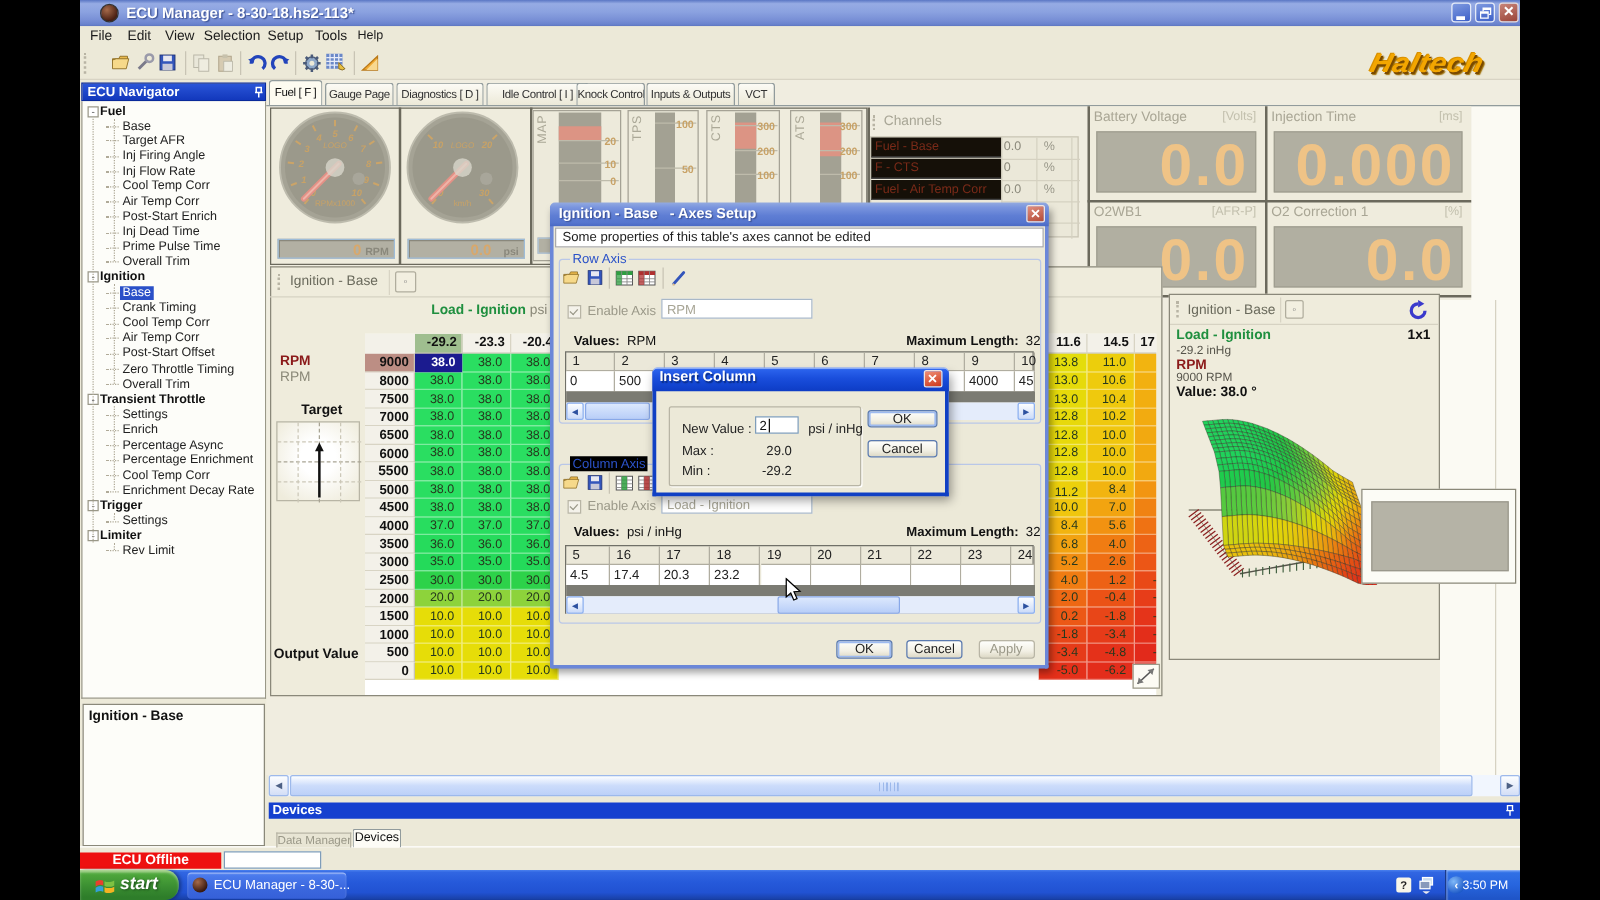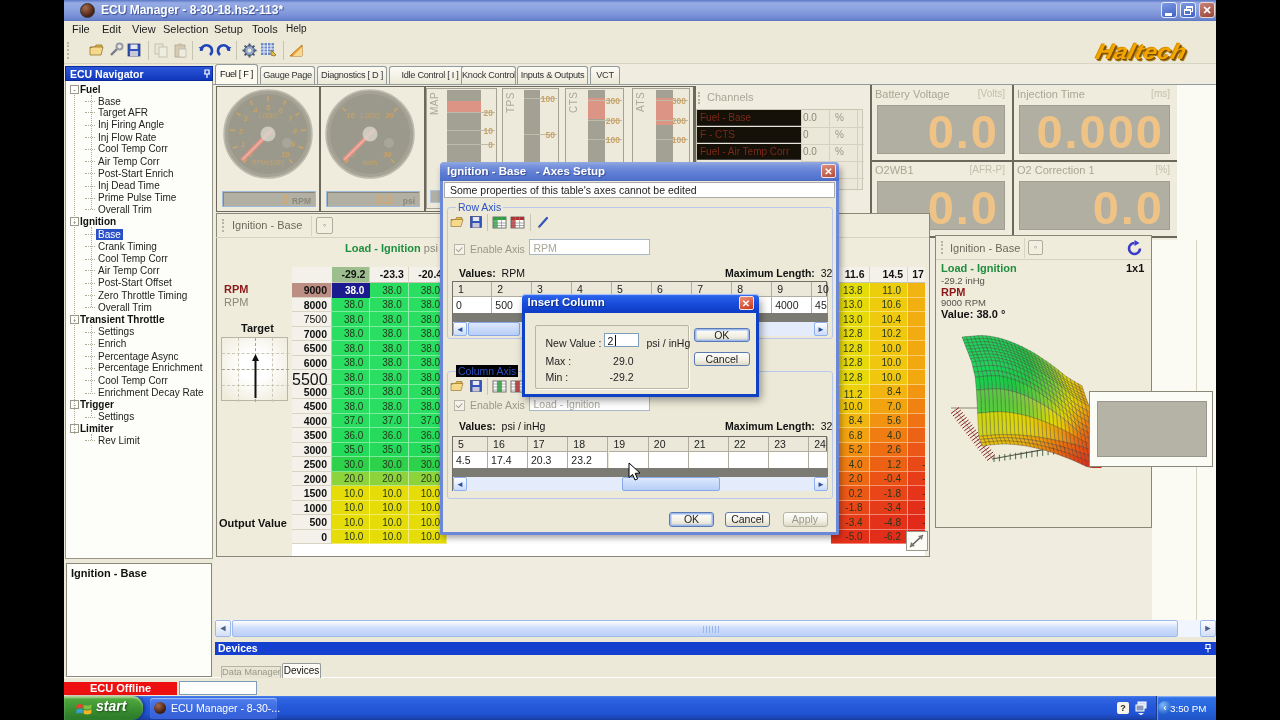--- a/index.html
+++ b/index.html
@@ -363,25 +363,25 @@
 <div class="a" style="left:228px;top:267px;width:633px;height:289px;background:#fff;overflow:hidden">
 <div class="a" style="left:0;top:0;width:633px;height:16px;background:#F3F1E9"></div>
 <div class="a" style="left:40.0px;top:0;width:38.4px;height:16px;background:#9FBE8F;border-right:1px solid #D8D4C4;border-bottom:1px solid #C8C4B4;font-size:10.5px;font-weight:bold;color:#111;text-align:right;padding:1px 4px 0 0">-29.2</div>
 <div class="a" style="left:78.4px;top:0;width:38.4px;height:16px;border-right:1px solid #D8D4C4;border-bottom:1px solid #C8C4B4;font-size:10.5px;font-weight:bold;color:#111;text-align:right;padding:1px 4px 0 0">-23.3</div>
 <div class="a" style="left:116.8px;top:0;width:38.4px;height:16px;border-right:1px solid #D8D4C4;border-bottom:1px solid #C8C4B4;font-size:10.5px;font-weight:bold;color:#111;text-align:right;padding:1px 4px 0 0">-20.4</div>
 <div class="a" style="left:539.2px;top:0;width:38.4px;height:16px;border-right:1px solid #D8D4C4;border-bottom:1px solid #C8C4B4;font-size:10.5px;font-weight:bold;color:#111;text-align:right;padding:1px 4px 0 0">11.6</div>
 <div class="a" style="left:577.6px;top:0;width:38.4px;height:16px;border-right:1px solid #D8D4C4;border-bottom:1px solid #C8C4B4;font-size:10.5px;font-weight:bold;color:#111;text-align:right;padding:1px 4px 0 0">14.5</div>
 <div class="a" style="left:616.0px;top:0;width:20px;height:16px;border-bottom:1px solid #C8C4B4;font-size:10.5px;font-weight:bold;color:#111;text-align:center;padding-top:1px">17</div>
 <div class="a" style="left:0;top:16.0px;width:40px;height:14.5px;background:#BC8E84;border-right:1px solid #C8C4B4;border-bottom:1px solid #D8D4C4;font-size:10.5px;font-weight:bold;color:#111;text-align:right;padding:1px 4px 0 0">9000</div>
 <div class="a" style="left:0;top:30.5px;width:40px;height:14.5px;background:#F3F1E9;border-right:1px solid #C8C4B4;border-bottom:1px solid #D8D4C4;font-size:10.5px;font-weight:bold;color:#111;text-align:right;padding:1px 4px 0 0">8000</div>
-<div class="a" style="left:0;top:45.0px;width:40px;height:14.5px;background:#F3F1E9;border-right:1px solid #C8C4B4;border-bottom:1px solid #D8D4C4;font-size:10.5px;font-weight:normal;color:#111;text-align:right;padding:1px 4px 0 0">7500</div>
+<div class="a" style="left:0;top:45.0px;width:40px;height:14.5px;background:#F3F1E9;border-right:1px solid #C8C4B4;border-bottom:1px solid #D8D4C4;font-size:10.5px;font-weight:bold;color:#111;text-align:right;padding:1px 4px 0 0">7500</div>
 <div class="a" style="left:0;top:59.5px;width:40px;height:14.5px;background:#F3F1E9;border-right:1px solid #C8C4B4;border-bottom:1px solid #D8D4C4;font-size:10.5px;font-weight:bold;color:#111;text-align:right;padding:1px 4px 0 0">7000</div>
 <div class="a" style="left:0;top:74.0px;width:40px;height:14.5px;background:#F3F1E9;border-right:1px solid #C8C4B4;border-bottom:1px solid #D8D4C4;font-size:10.5px;font-weight:bold;color:#111;text-align:right;padding:1px 4px 0 0">6500</div>
 <div class="a" style="left:0;top:88.5px;width:40px;height:14.5px;background:#F3F1E9;border-right:1px solid #C8C4B4;border-bottom:1px solid #D8D4C4;font-size:10.5px;font-weight:bold;color:#111;text-align:right;padding:1px 4px 0 0">6000</div>
-<div class="a" style="left:0;top:103.0px;width:40px;height:14.5px;background:#F3F1E9;border-right:1px solid #C8C4B4;border-bottom:1px solid #D8D4C4;font-size:16px;font-weight:normal;color:#111;text-align:right;padding:1px 4px 0 0">5500</div>
+<div class="a" style="left:0;top:103.0px;width:40px;height:14.5px;background:#F3F1E9;border-right:1px solid #C8C4B4;border-bottom:1px solid #D8D4C4;font-size:11px;font-weight:bold;color:#111;text-align:right;padding:1px 4px 0 0">5500</div>
 <div class="a" style="left:0;top:117.5px;width:40px;height:14.5px;background:#F3F1E9;border-right:1px solid #C8C4B4;border-bottom:1px solid #D8D4C4;font-size:10.5px;font-weight:bold;color:#111;text-align:right;padding:1px 4px 0 0">5000</div>
 <div class="a" style="left:0;top:132.0px;width:40px;height:14.5px;background:#F3F1E9;border-right:1px solid #C8C4B4;border-bottom:1px solid #D8D4C4;font-size:10.5px;font-weight:bold;color:#111;text-align:right;padding:1px 4px 0 0">4500</div>
 <div class="a" style="left:0;top:146.5px;width:40px;height:14.5px;background:#F3F1E9;border-right:1px solid #C8C4B4;border-bottom:1px solid #D8D4C4;font-size:10.5px;font-weight:bold;color:#111;text-align:right;padding:1px 4px 0 0">4000</div>
 <div class="a" style="left:0;top:161.0px;width:40px;height:14.5px;background:#F3F1E9;border-right:1px solid #C8C4B4;border-bottom:1px solid #D8D4C4;font-size:10.5px;font-weight:bold;color:#111;text-align:right;padding:1px 4px 0 0">3500</div>
 <div class="a" style="left:0;top:175.5px;width:40px;height:14.5px;background:#F3F1E9;border-right:1px solid #C8C4B4;border-bottom:1px solid #D8D4C4;font-size:10.5px;font-weight:bold;color:#111;text-align:right;padding:1px 4px 0 0">3000</div>
 <div class="a" style="left:0;top:190.0px;width:40px;height:14.5px;background:#F3F1E9;border-right:1px solid #C8C4B4;border-bottom:1px solid #D8D4C4;font-size:10.5px;font-weight:bold;color:#111;text-align:right;padding:1px 4px 0 0">2500</div>
 <div class="a" style="left:0;top:204.5px;width:40px;height:14.5px;background:#F3F1E9;border-right:1px solid #C8C4B4;border-bottom:1px solid #D8D4C4;font-size:10.5px;font-weight:bold;color:#111;text-align:right;padding:1px 4px 0 0">2000</div>
 <div class="a" style="left:0;top:219.0px;width:40px;height:14.5px;background:#F3F1E9;border-right:1px solid #C8C4B4;border-bottom:1px solid #D8D4C4;font-size:10.5px;font-weight:bold;color:#111;text-align:right;padding:1px 4px 0 0">1500</div>
 <div class="a" style="left:0;top:233.5px;width:40px;height:14.5px;background:#F3F1E9;border-right:1px solid #C8C4B4;border-bottom:1px solid #D8D4C4;font-size:10.5px;font-weight:bold;color:#111;text-align:right;padding:1px 4px 0 0">1000</div>
 <div class="a" style="left:0;top:248.0px;width:40px;height:14.5px;background:#F3F1E9;border-right:1px solid #C8C4B4;border-bottom:1px solid #D8D4C4;font-size:10.5px;font-weight:bold;color:#111;text-align:right;padding:1px 4px 0 0">500</div>

